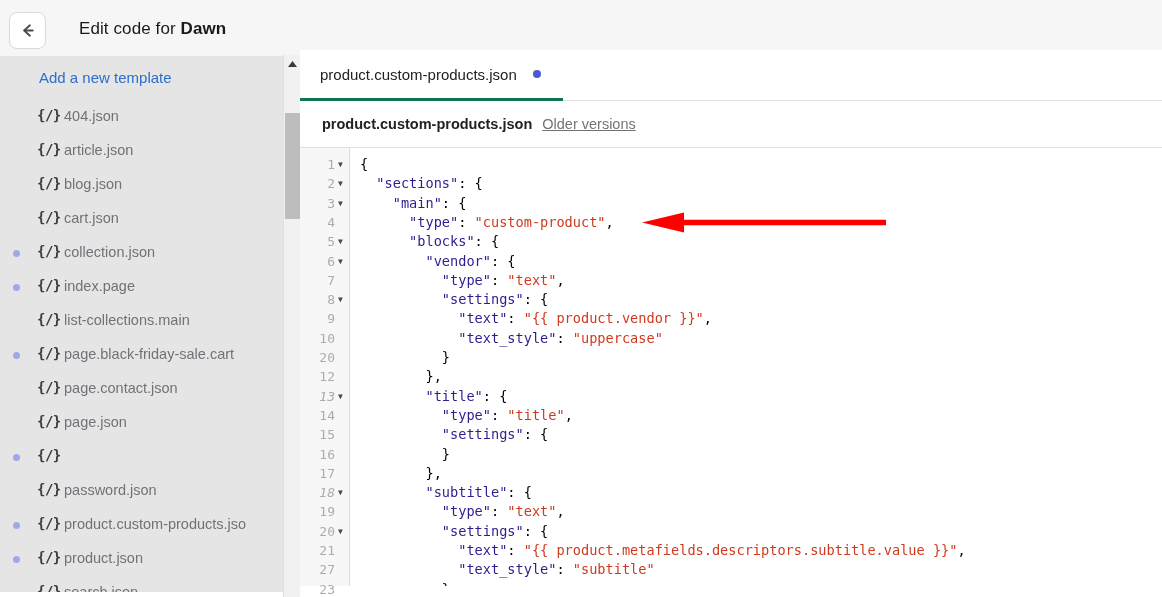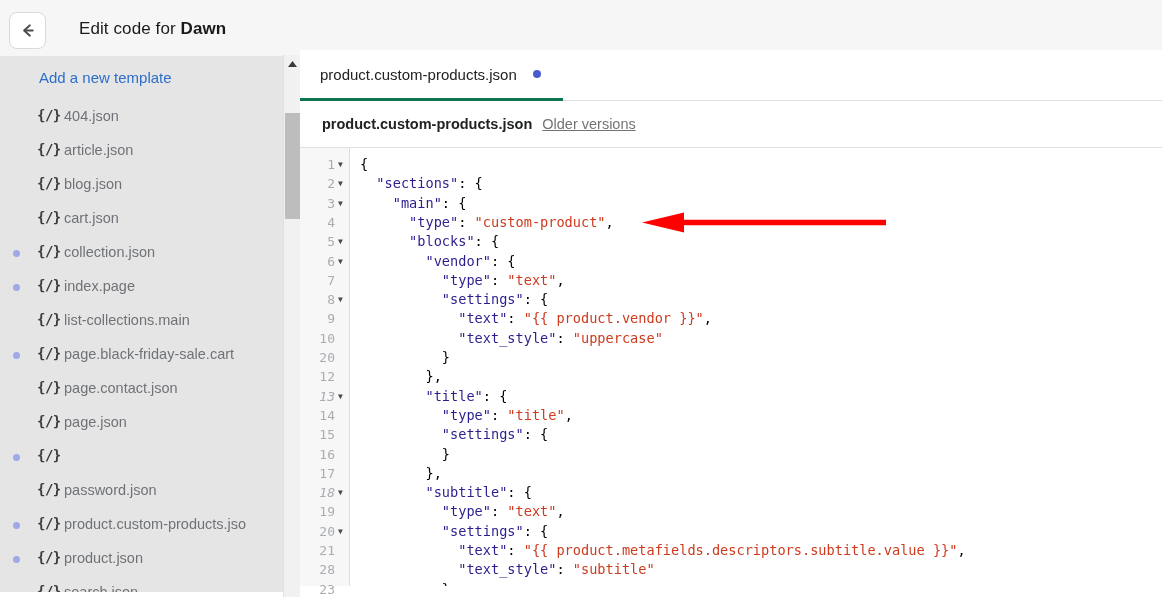--- a/index.html
+++ b/index.html
@@ -304,21 +304,21 @@
         <div class="ln" style="top: 219.3px;"><span class="num">12</span><span class="fold empty">▼</span></div>
         <div class="ln" style="top: 238.6px; font-style: italic;"><span class="num">13</span><span class="fold">▼</span></div>
         <div class="ln" style="top: 257.9px;"><span class="num">14</span><span class="fold empty">▼</span></div>
         <div class="ln" style="top: 277.2px;"><span class="num">15</span><span class="fold empty">▼</span></div>
         <div class="ln" style="top: 296.5px;"><span class="num">16</span><span class="fold empty">▼</span></div>
         <div class="ln" style="top: 315.8px;"><span class="num">17</span><span class="fold empty">▼</span></div>
         <div class="ln" style="top: 335.1px; font-style: italic;"><span class="num">18</span><span class="fold">▼</span></div>
         <div class="ln" style="top: 354.4px;"><span class="num">19</span><span class="fold empty">▼</span></div>
         <div class="ln" style="top: 373.7px;"><span class="num">20</span><span class="fold">▼</span></div>
         <div class="ln" style="top: 393px;"><span class="num">21</span><span class="fold empty">▼</span></div>
-        <div class="ln" style="top: 412.3px;"><span class="num">28</span><span class="fold empty">▼</span></div>
+        <div class="ln" style="top: 412.3px;"><span class="num">27</span><span class="fold empty">▼</span></div>
         <div class="ln" style="top: 431.6px;"><span class="num">23</span><span class="fold empty">▼</span></div>
       </div>
     </div>
 
   <div class="arrow-annot">
     <svg width="246" height="24" viewBox="0 0 246 24">
       <path d="M42 11.5 H246" stroke="#ff0000" stroke-width="5.5"></path>
       <path d="M2 11.5 L44 1.5 L44 21.5 Z" fill="#ff0000"></path>
     </svg>
   </div>

